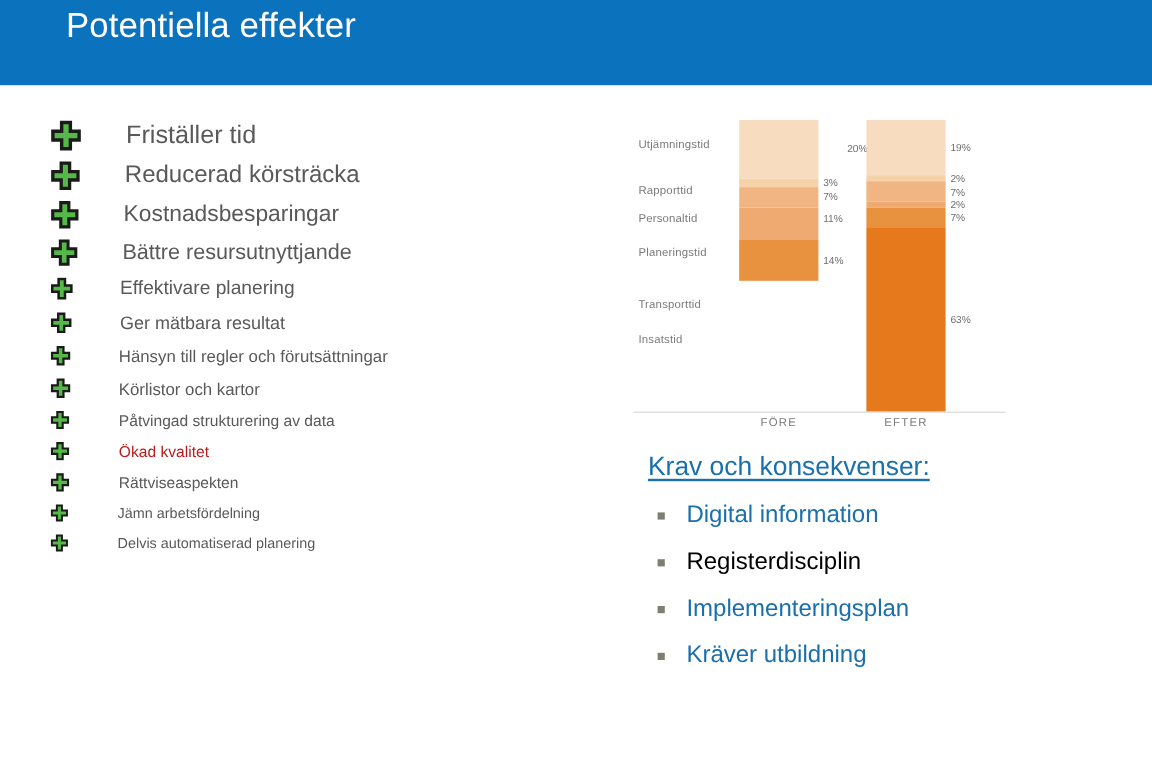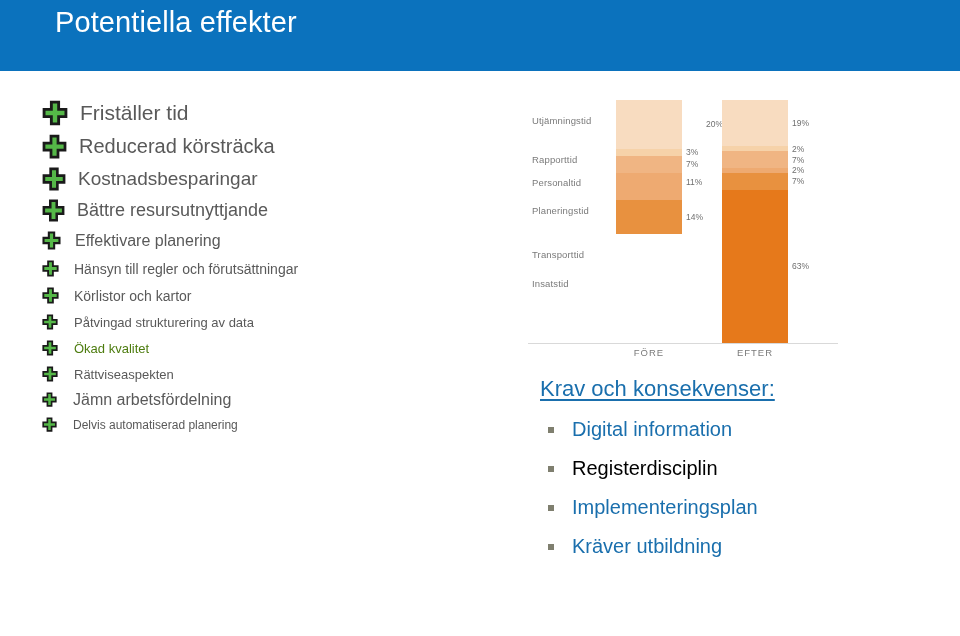--- a/index.html
+++ b/index.html
@@ -48,20 +48,21 @@
   }
   .plus-icon {
     flex: 0 0 auto;
     position: relative;
     display: inline-block;
   }
   .plus-icon svg { display: block; }
   .effect-label {
     color: #595959;
     display: inline-block;
+    margin-left: 25px;
   }
 
   
   #chart {
     position: absolute;
     left: 520px;
     top: 92px;
     width: 330px;
     height: 280px;
   }
@@ -177,20 +178,28 @@
       <span class="effect-label" style="font-size: 18px; color: rgb(89, 89, 89);">Bättre resursutnyttjande</span>
     </div>
     <div class="effect-item" style="height: 29px;">
       <span class="plus-icon" style="width: 19px; height: 19px; margin-right: 14px;">
         <svg width="19" height="19" viewBox="0 0 100 100">
           <path d="M36 8 H64 V36 H92 V64 H64 V92 H36 V64 H8 V36 H36 Z" fill="#55b848" stroke="#1a1a1a" stroke-width="11" stroke-linejoin="miter"></path>
         </svg>
       </span>
       <span class="effect-label" style="font-size: 16px; color: rgb(89, 89, 89);">Effektivare planering</span>
     </div>
+    <div class="effect-item" style="height: 28px;">
+      <span class="plus-icon" style="width: 18px; height: 18px; margin-right: 15px;">
+        <svg width="18" height="18" viewBox="0 0 100 100">
+          <path d="M36 8 H64 V36 H92 V64 H64 V92 H36 V64 H8 V36 H36 Z" fill="#55b848" stroke="#1a1a1a" stroke-width="11" stroke-linejoin="miter"></path>
+        </svg>
+      </span>
+      <span class="effect-label" style="font-size: 15px; color: rgb(89, 89, 89);">Ger mätbara resultat</span>
+    </div>
     <div class="effect-item" style="height: 27px;">
       <span class="plus-icon" style="width: 17px; height: 17px; margin-right: 15px;">
         <svg width="17" height="17" viewBox="0 0 100 100">
           <path d="M36 8 H64 V36 H92 V64 H64 V92 H36 V64 H8 V36 H36 Z" fill="#55b848" stroke="#1a1a1a" stroke-width="11" stroke-linejoin="miter"></path>
         </svg>
       </span>
       <span class="effect-label" style="font-size: 14px; color: rgb(89, 89, 89);">Hänsyn till regler och förutsättningar</span>
     </div>
     <div class="effect-item" style="height: 27px;">
       <span class="plus-icon" style="width: 17px; height: 17px; margin-right: 15px;">
@@ -207,37 +216,37 @@
         </svg>
       </span>
       <span class="effect-label" style="font-size: 13px; color: rgb(89, 89, 89);">Påtvingad strukturering av data</span>
     </div>
     <div class="effect-item" style="height: 26px;">
       <span class="plus-icon" style="width: 16px; height: 16px; margin-right: 16px;">
         <svg width="16" height="16" viewBox="0 0 100 100">
           <path d="M36 8 H64 V36 H92 V64 H64 V92 H36 V64 H8 V36 H36 Z" fill="#55b848" stroke="#1a1a1a" stroke-width="11" stroke-linejoin="miter"></path>
         </svg>
       </span>
-      <span class="effect-label" style="font-size: 13px; color: #4d7c0f;">Ökad kvalitet</span>
+      <span class="effect-label" style="font-size: 13px; color: #b91c1c;">Ökad kvalitet</span>
     </div>
     <div class="effect-item" style="height: 26px;">
       <span class="plus-icon" style="width: 16px; height: 16px; margin-right: 16px;">
         <svg width="16" height="16" viewBox="0 0 100 100">
           <path d="M36 8 H64 V36 H92 V64 H64 V92 H36 V64 H8 V36 H36 Z" fill="#55b848" stroke="#1a1a1a" stroke-width="11" stroke-linejoin="miter"></path>
         </svg>
       </span>
       <span class="effect-label" style="font-size: 13px; color: rgb(89, 89, 89);">Rättviseaspekten</span>
     </div>
     <div class="effect-item" style="height: 25px;">
       <span class="plus-icon" style="width: 15px; height: 15px; margin-right: 16px;">
         <svg width="15" height="15" viewBox="0 0 100 100">
           <path d="M36 8 H64 V36 H92 V64 H64 V92 H36 V64 H8 V36 H36 Z" fill="#55b848" stroke="#1a1a1a" stroke-width="11" stroke-linejoin="miter"></path>
         </svg>
       </span>
-      <span class="effect-label" style="font-size: 16px; color: rgb(89, 89, 89);">Jämn arbetsfördelning</span>
+      <span class="effect-label" style="font-size: 12px; color: rgb(89, 89, 89);">Jämn arbetsfördelning</span>
     </div>
     <div class="effect-item" style="height: 25px;">
       <span class="plus-icon" style="width: 15px; height: 15px; margin-right: 16px;">
         <svg width="15" height="15" viewBox="0 0 100 100">
           <path d="M36 8 H64 V36 H92 V64 H64 V92 H36 V64 H8 V36 H36 Z" fill="#55b848" stroke="#1a1a1a" stroke-width="11" stroke-linejoin="miter"></path>
         </svg>
       </span>
       <span class="effect-label" style="font-size: 12px; color: rgb(89, 89, 89);">Delvis automatiserad planering</span>
     </div>
   </div>

